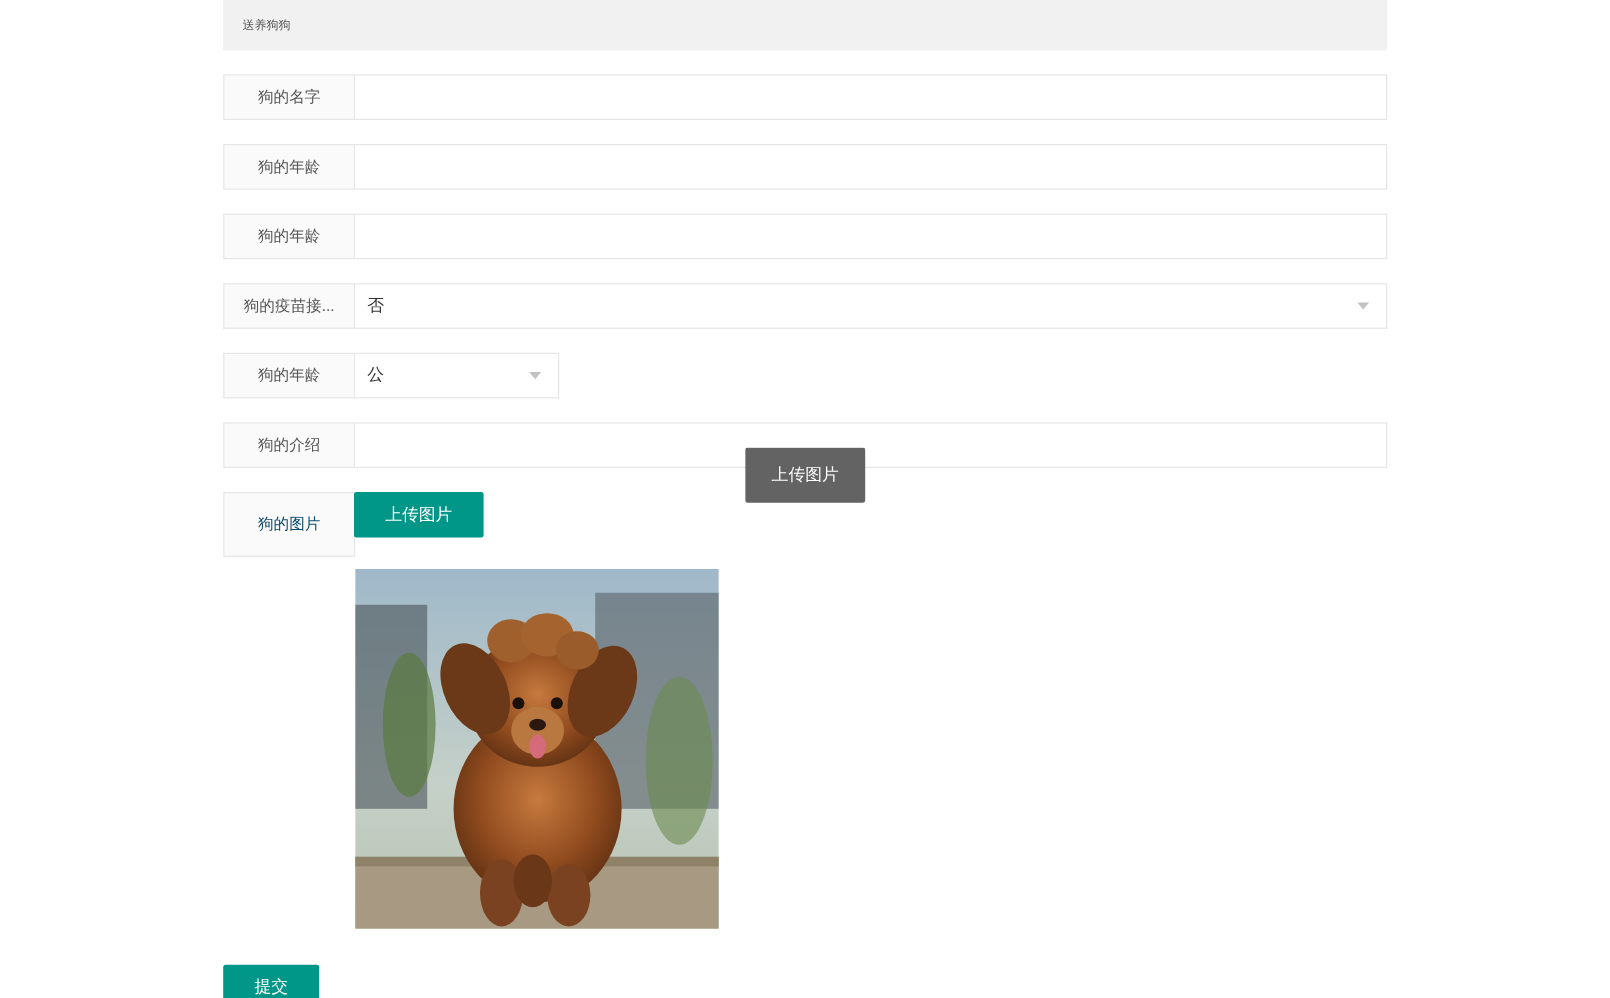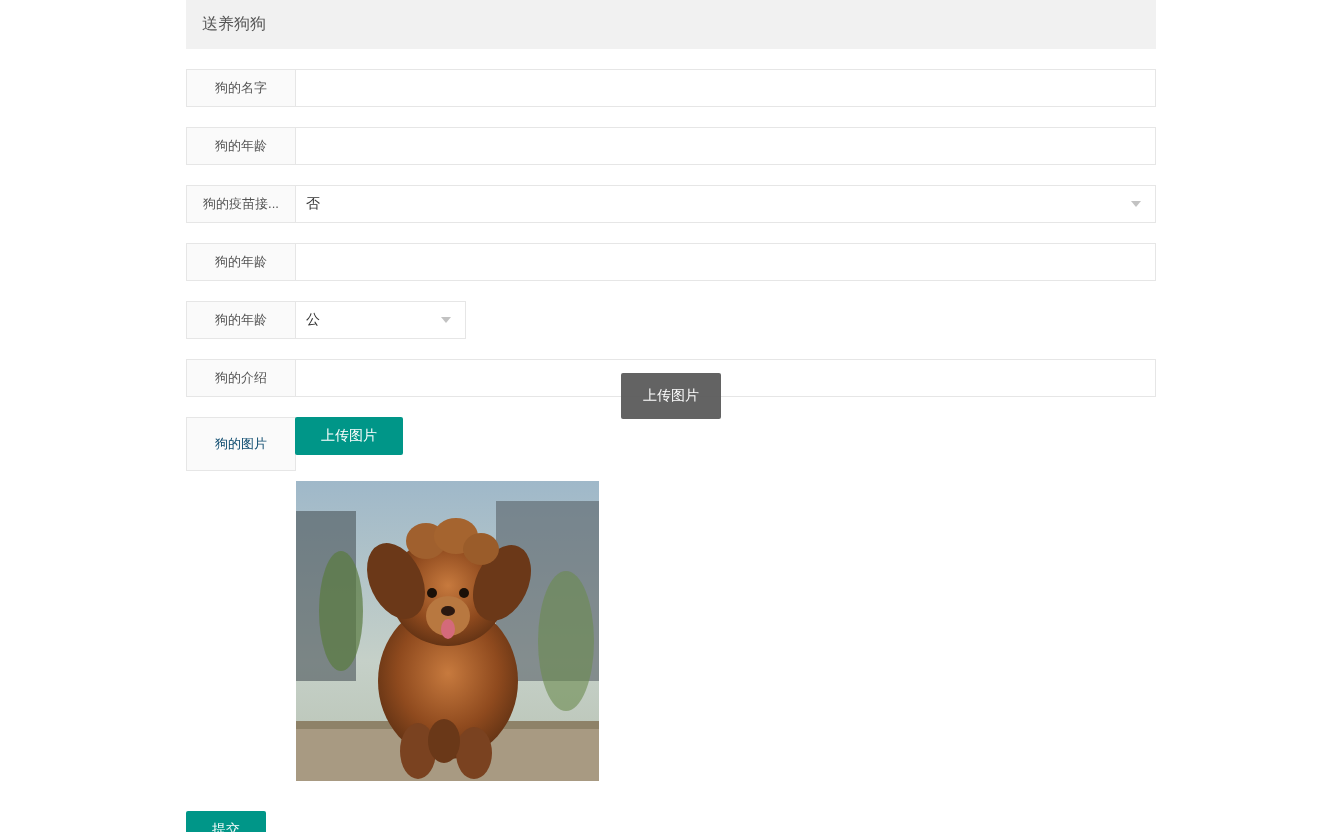--- a/index.html
+++ b/index.html
@@ -15,21 +15,21 @@
     }
     .container {
       width: 970px;
       margin: 0 auto;
       padding-top: 0;
     }
     .panel-header {
       background: #f1f1f1;
       padding: 14px 16px;
       color: #555;
-      font-size: 16px;
+      font-size: 10px;
     }
     .form-group {
       display: flex;
       margin-top: 20px;
       align-items: stretch;
     }
     .form-label {
       width: 110px;
       min-width: 110px;
       background: #fafafa;
@@ -152,30 +152,30 @@
     <div class="form-label">狗的名字</div>
     <input class="form-input" type="text" value="" style="">
   </div>
 
   <div class="form-group">
     <div class="form-label">狗的年龄</div>
     <input class="form-input" type="text" value="" style="">
   </div>
 
   <div class="form-group">
+    <div class="form-label">狗的年龄</div>
+    <input class="form-input" type="text" value="" style="">
+  </div>
+
+  <div class="form-group">
     <div class="form-label">狗的疫苗接...</div>
     <div class="form-select-wrap">
       <span class="select-value">否</span>
       <span class="select-caret"></span>
     </div>
-  </div>
-
-  <div class="form-group">
-    <div class="form-label">狗的年龄</div>
-    <input class="form-input" type="text" value="" style="">
   </div>
 
   <div class="form-group sex-row">
     <div class="form-label">狗的年龄</div>
     <div class="form-select-wrap narrow">
       <span class="select-value">公</span>
       <span class="select-caret"></span>
     </div>
   </div>
 

